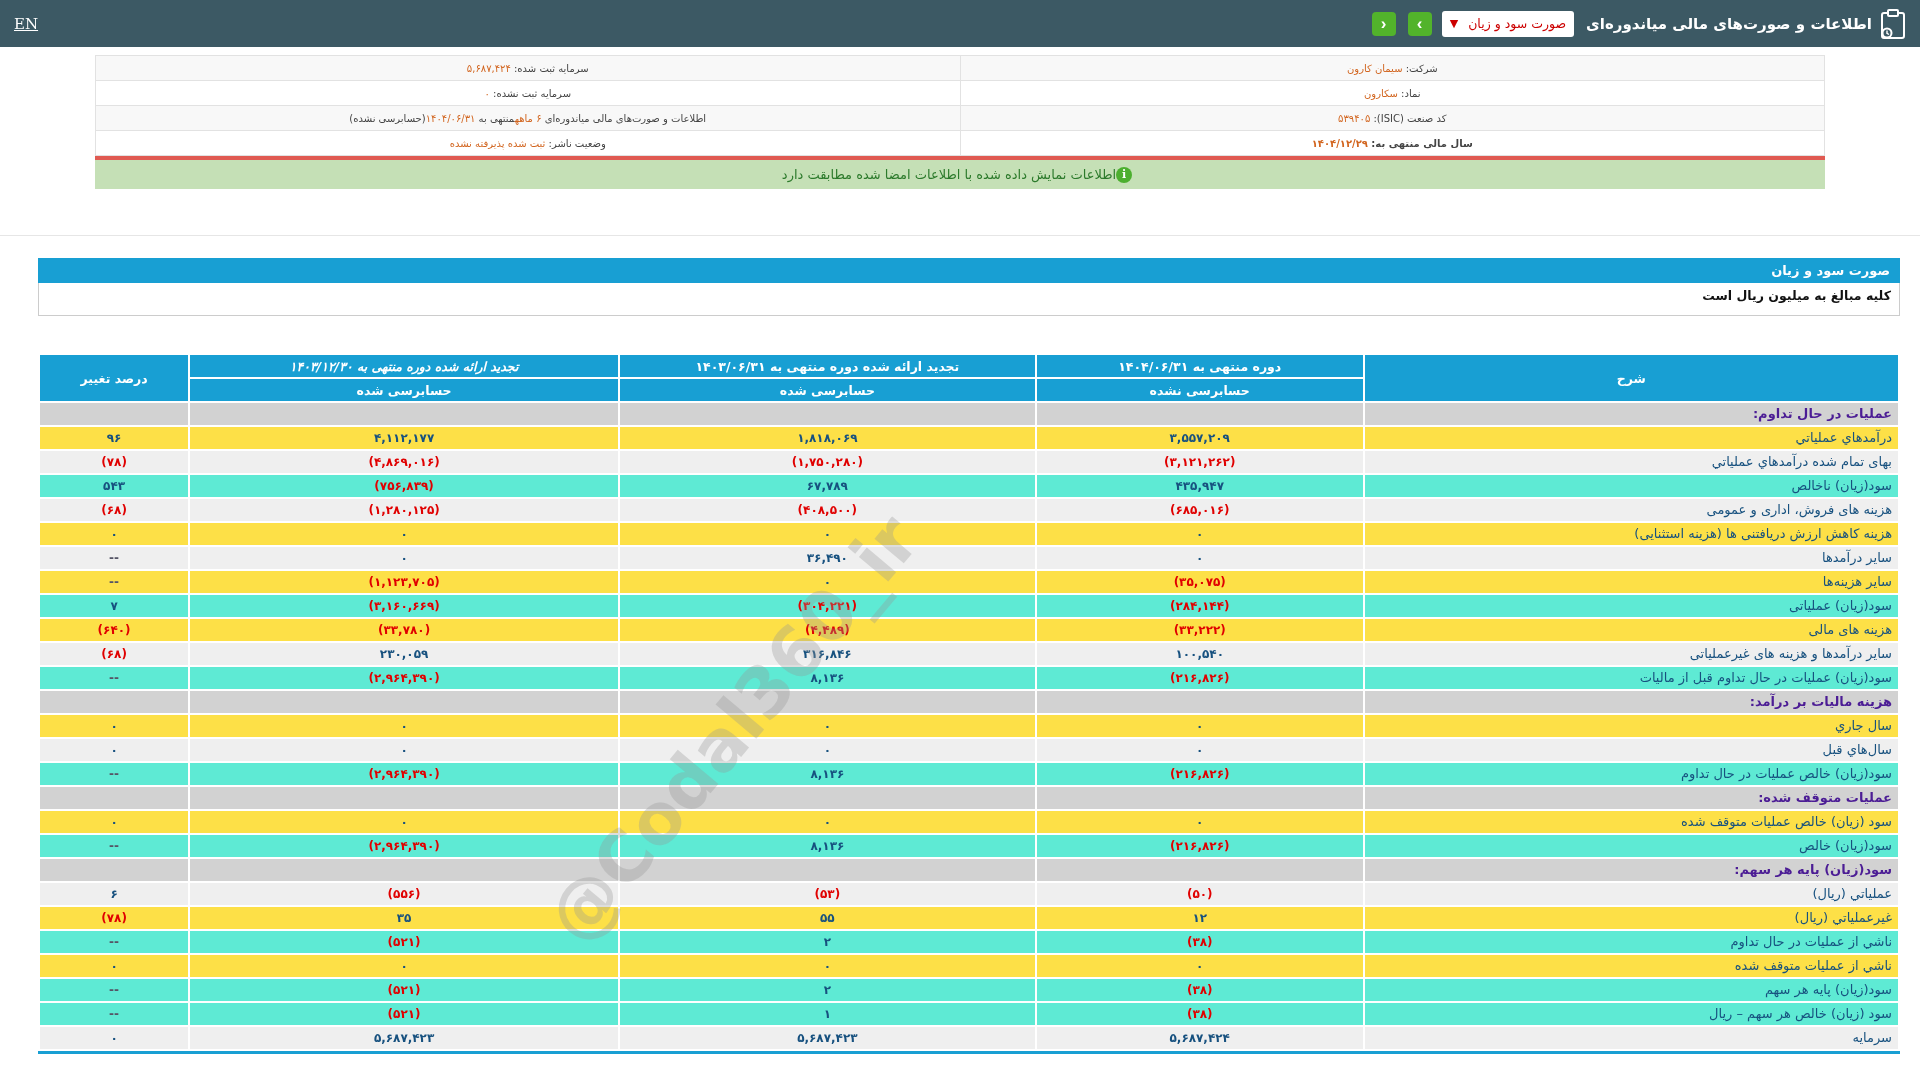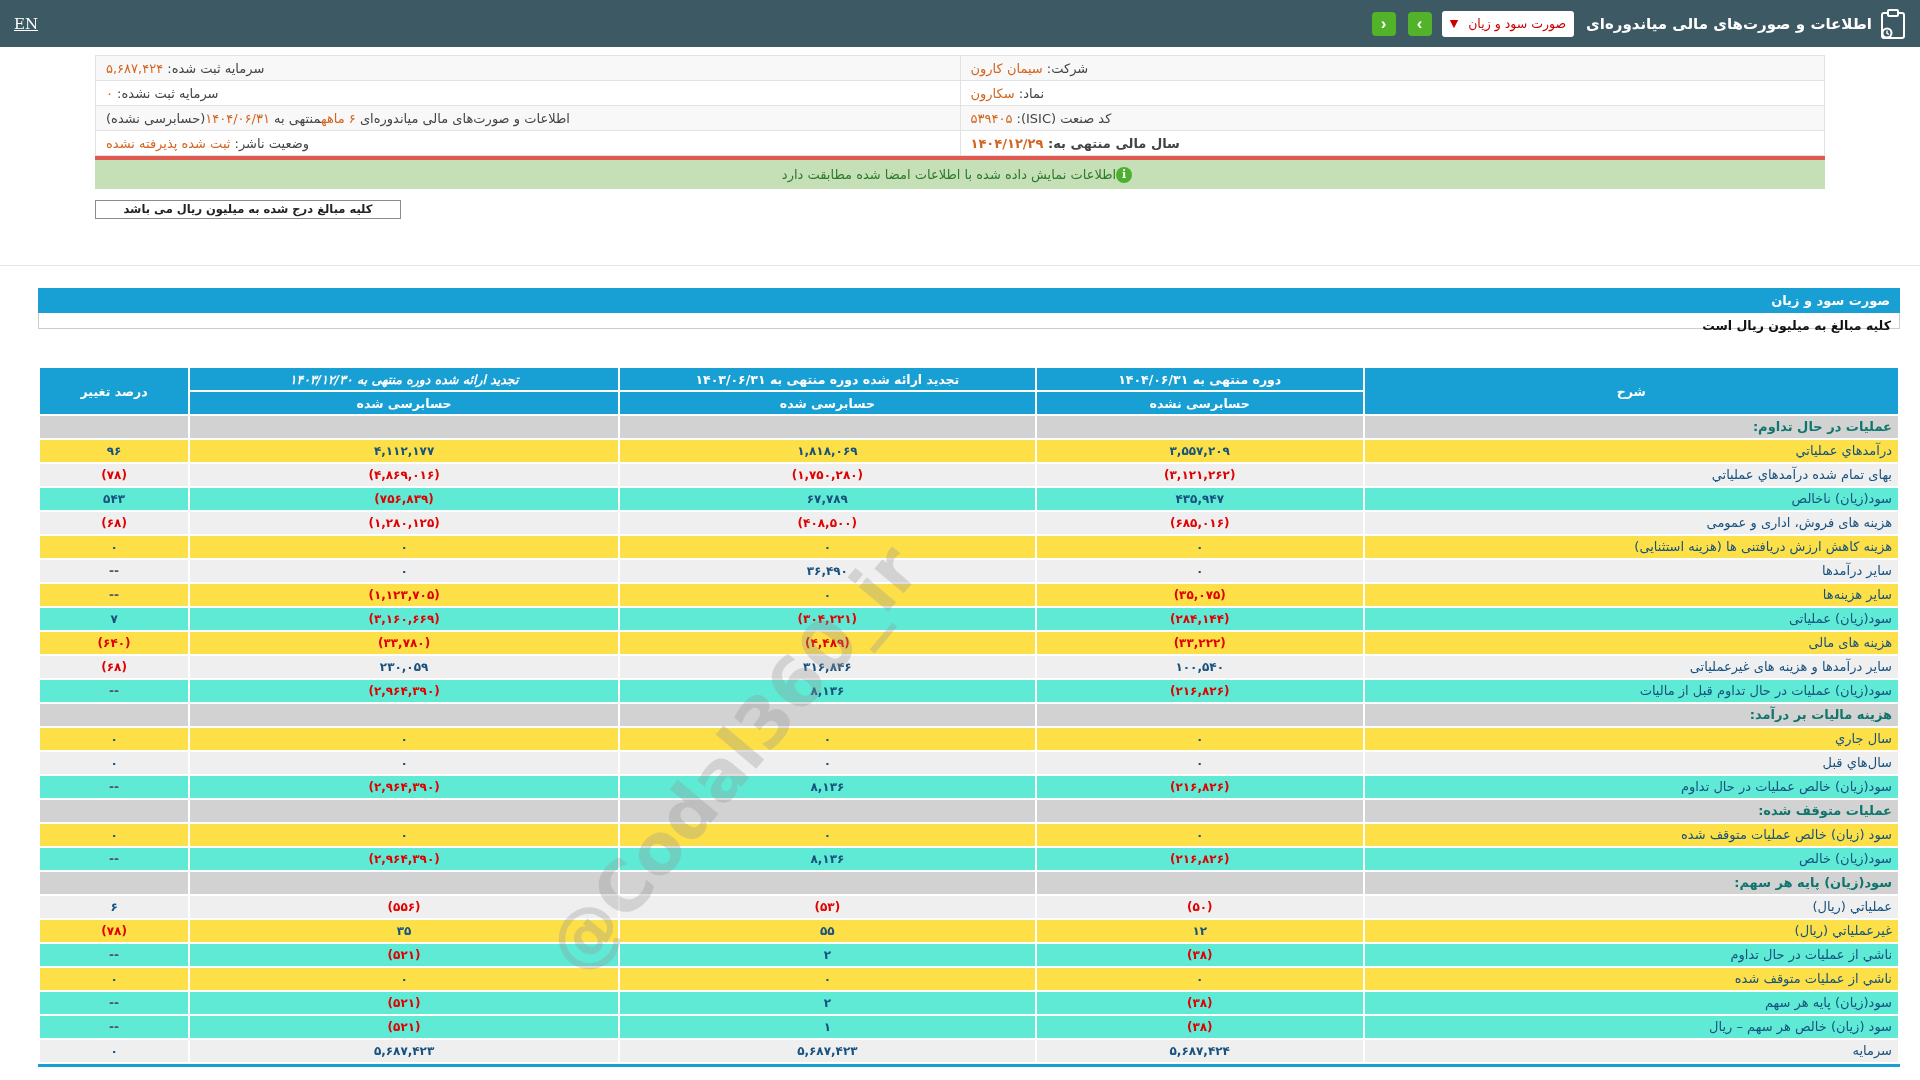--- a/index.html
+++ b/index.html
@@ -19,21 +19,21 @@
   .navbtn { width:24px; height:24px; background:#52b32b; border:none; border-radius:4px;
     color:#fff; font-size:17px; font-weight:bold; line-height:22px; cursor:pointer; }
   .navbtn + .navbtn { margin-right:12px; }
   .en-link { margin-right:auto; color:#fff; font-family:"DejaVu Serif", serif;
     font-size:15px; text-decoration:underline; cursor:pointer; }
 
   
   .upper { margin:8px 95px 0; }
   .company-table { width:100%; border-collapse:collapse; }
   .company-table td { height:25px; border:1px solid #e2e2e2; padding:0 10px;
-    font-size:13px; text-align:left; }
+    font-size:10px; text-align:center; }
   .company-table tr:nth-child(odd) td { background:#f8f8f8; }
   .company-table tr:nth-child(even) td { background:#fff; }
   .company-table .lbl { color:#444; }
   .company-table .orange { color:#d2651f; }
   .redline { height:4px; background:#e05a52; }
   .banner { height:29px; background:#c5e0b6; display:flex; align-items:center;
     justify-content:center; }
   .banner .txt { color:#2c7a2b; font-size:13px; }
   .info-ic { width:16px; height:16px; border-radius:50%; background:#4caf2f; color:#fff;
     font-size:11px; font-weight:bold; text-align:center; line-height:16px;
@@ -42,38 +42,38 @@
   .unit-btn { display:inline-block; width:306px; height:19px; line-height:17px;
     background:#fff; border:1px solid #8c8c8c; font-size:11.5px; font-weight:bold;
     color:#222; text-align:center; cursor:pointer; font-family:"DejaVu Sans", sans-serif; }
 
   .section-divider { margin-top:46px; border-top:1px solid #e6e6e6; }
 
   
   .statement { margin:22px 20px 0 38px; position:relative; }
   .bluebar { height:25px; line-height:25px; background:#189fd3; color:#fff;
     font-weight:bold; font-size:13px; padding-right:10px; }
-  .unitrow { height:16px; line-height:25px; border:1px solid #ccc; border-top:none;
+  .unitrow { height:33px; line-height:25px; border:1px solid #ccc; border-top:none;
     font-weight:bold; font-size:12.5px; color:#111; padding-right:8px; background:#fff; }
 
   table.fin { width:100%; margin-top:37px; border-collapse:separate; border-spacing:2px;
     border-bottom:3px solid #189fd3; }
   table.fin th { background:#189fd3; color:#fff; font-weight:bold; font-size:12.5px;
     height:22px; text-align:center; padding:0 4px; }
   th.w-desc{width:28.8%;margin-top:40px;} th.w-c1{width:17.6%;} th.w-c2{width:22.4%;}
   th.w-c3{width:23.1%;font-style:italic;} th.w-pct{width:8%;margin-left:39px;}
   table.fin td { height:22px; line-height:22px; padding:0 6px; }
   td.label { text-align:right; color:#17517f; font-size:13px; white-space:nowrap;
     overflow:hidden; }
   td.val { text-align:center; font-weight:bold; font-size:12px; direction:ltr; }
   tr.blue td { background:#fde047; }
   tr.gray td { background:#efefef; }
   tr.yellow td { background:#5eead4; }
   tr.section td { background:#d2d2d2; }
-  tr.section td.label { font-weight:bold; color:#0f766e; }
+  tr.section td.label { font-weight:bold; color:#4c1d95; }
   .pos { color:#17517f; } .neg { color:#e00000; } .dash { color:#556; font-weight:normal; }
 
   .watermark { position:absolute; left:430px; top:430px; font-size:70px; font-weight:bold;
     color:rgba(150,150,150,0.32); transform:rotate(-50deg); direction:ltr;
     pointer-events:none; white-space:nowrap; z-index:5; }
 </style>
 </head>
 <body>
 
 <div class="topbar">
@@ -111,23 +111,20 @@
         <tr>
           <td style="width: 50%; font-weight: bold;"><span class="lbl">سال مالی منتهی به: </span><span class="orange">۱۴۰۴/۱۲/۲۹</span></td>
           <td style="width: 50%;"><span class="lbl">وضعیت ناشر: </span><span class="orange">ثبت شده پذیرفته نشده</span></td>
         </tr>
       </tbody>
   </table>
   <div class="redline"></div>
   <div class="banner">
     <span class="info-ic">i</span>
     <span class="txt">اطلاعات نمایش داده شده با اطلاعات امضا شده مطابقت دارد</span>
-  </div>
-  <div class="btn-wrap">
-    <button class="unit-btn">کلیه مبالغ درج شده به میلیون ریال می باشد</button>
   </div>
 </div>
 
 <div class="section-divider"></div>
 
 <div class="statement">
   <div class="bluebar">صورت سود و زیان</div>
   <div class="unitrow">کلیه مبالغ به میلیون ریال است</div>
 
   <table class="fin">

